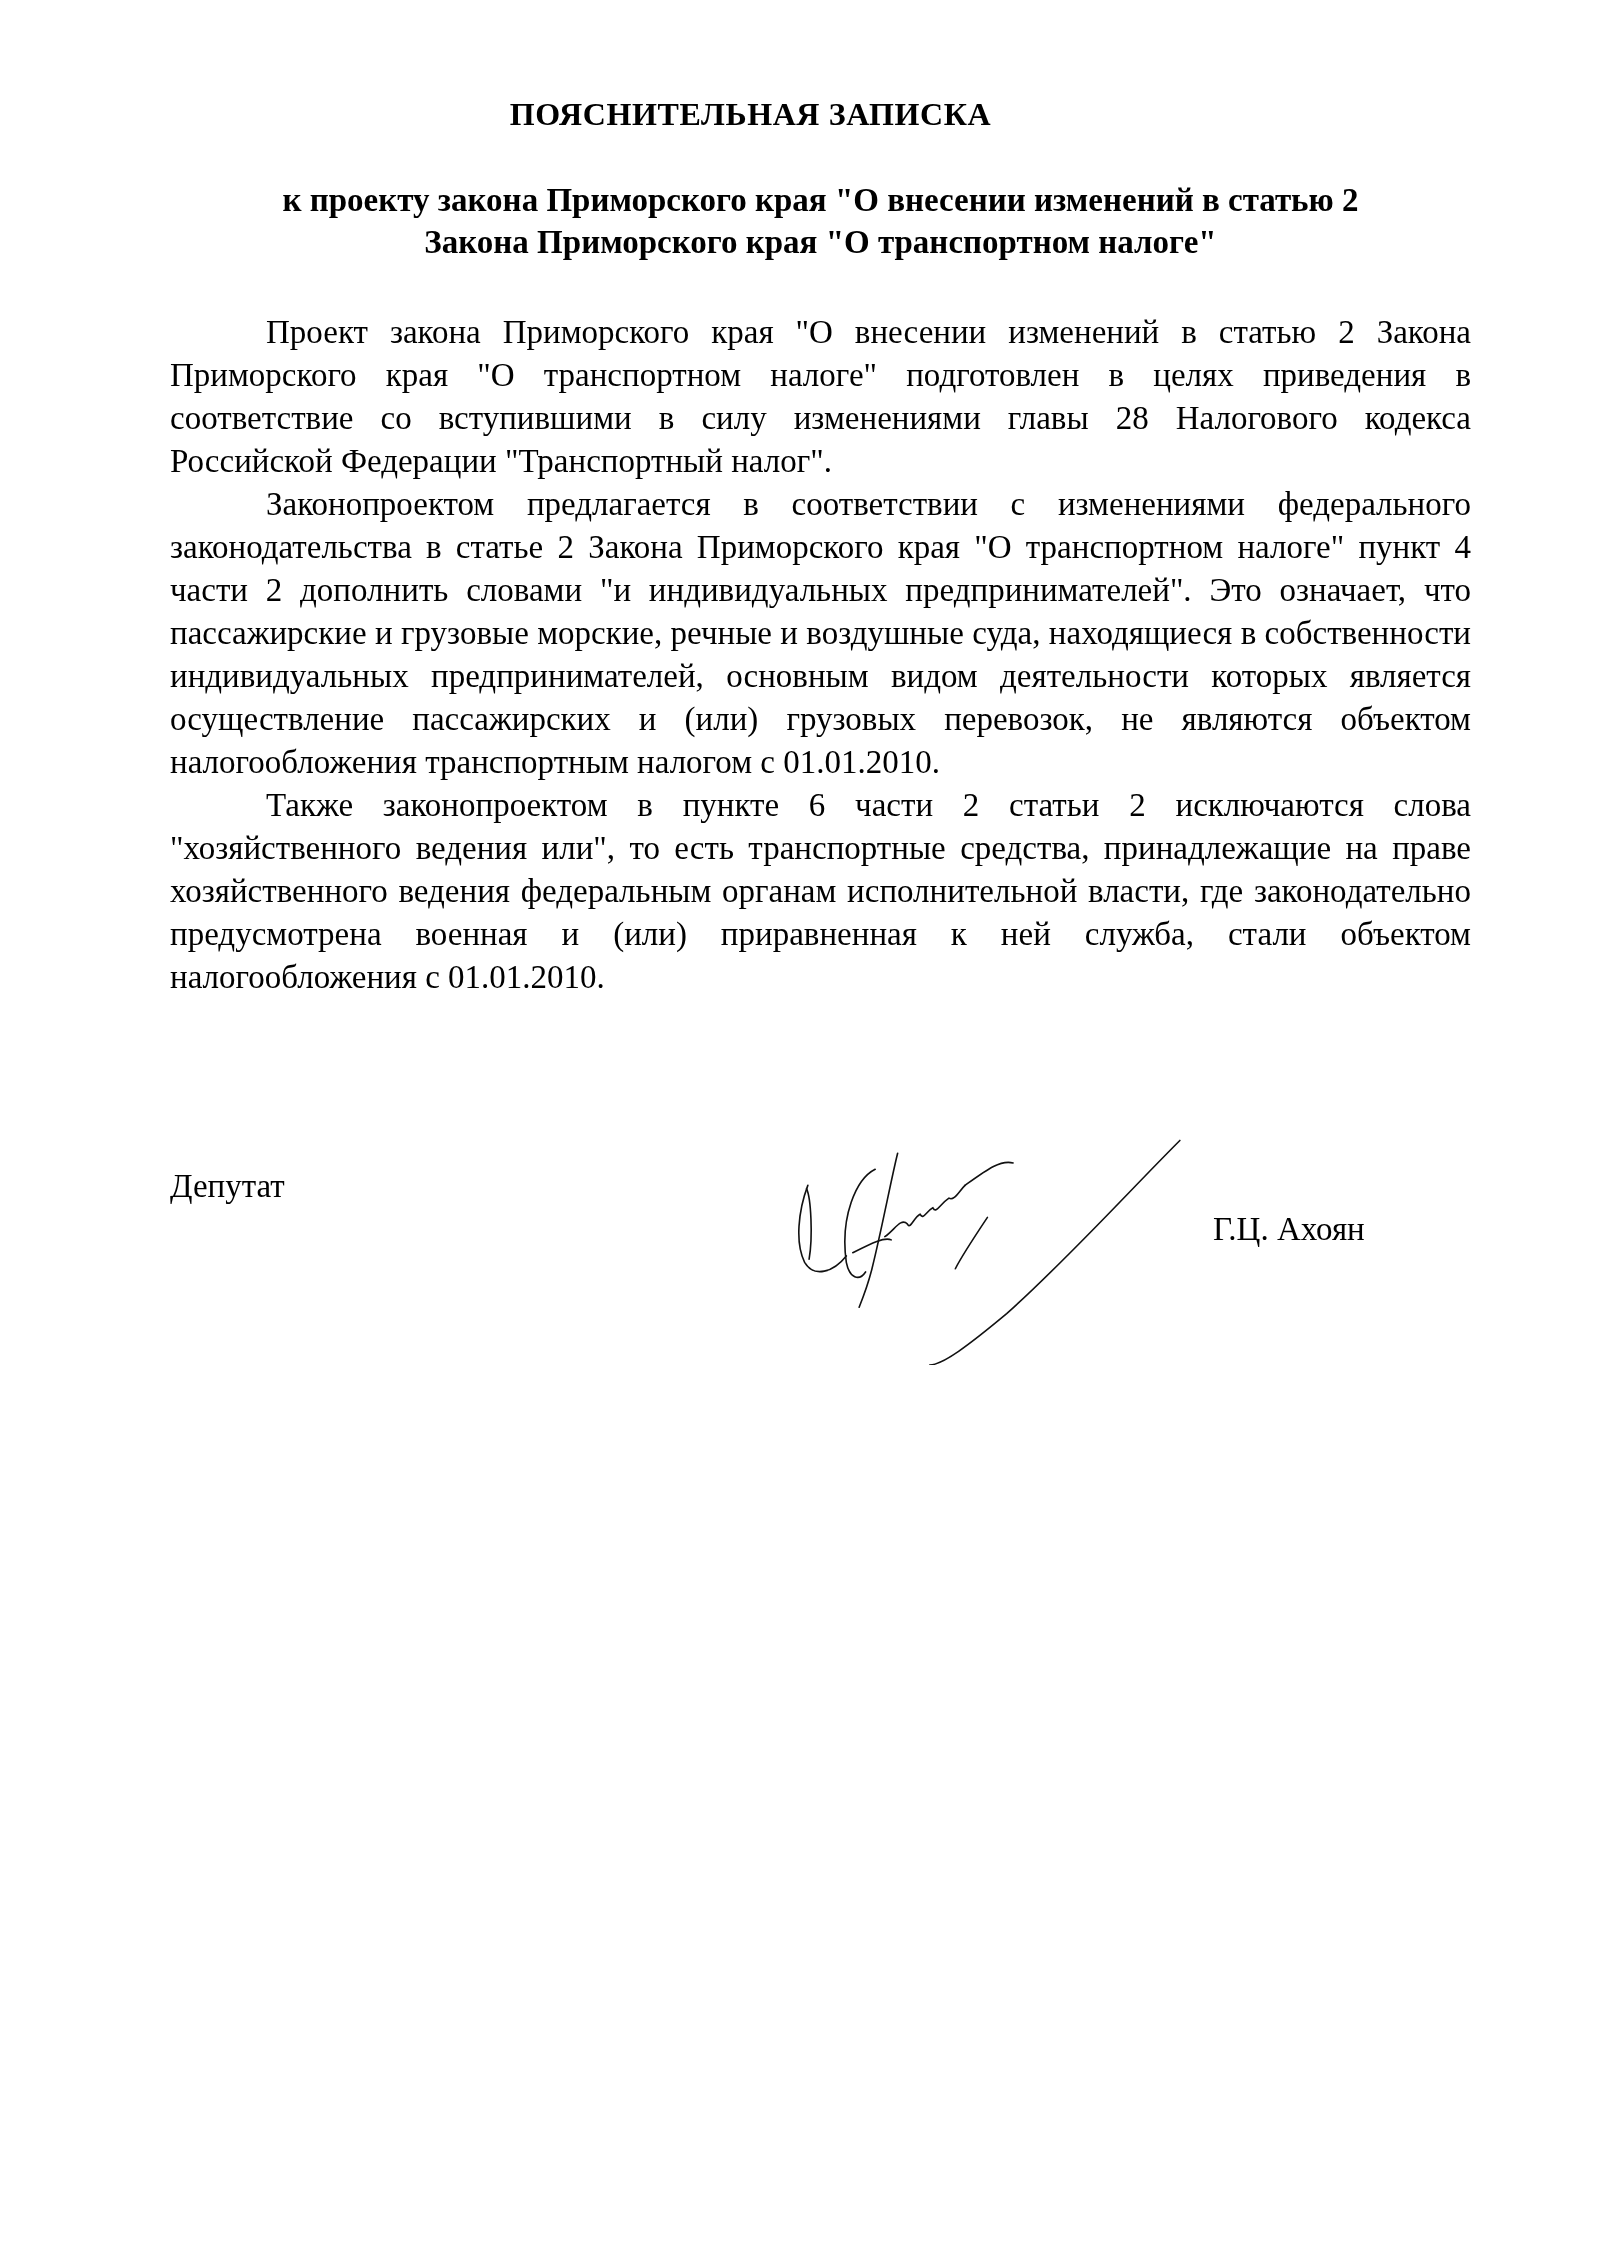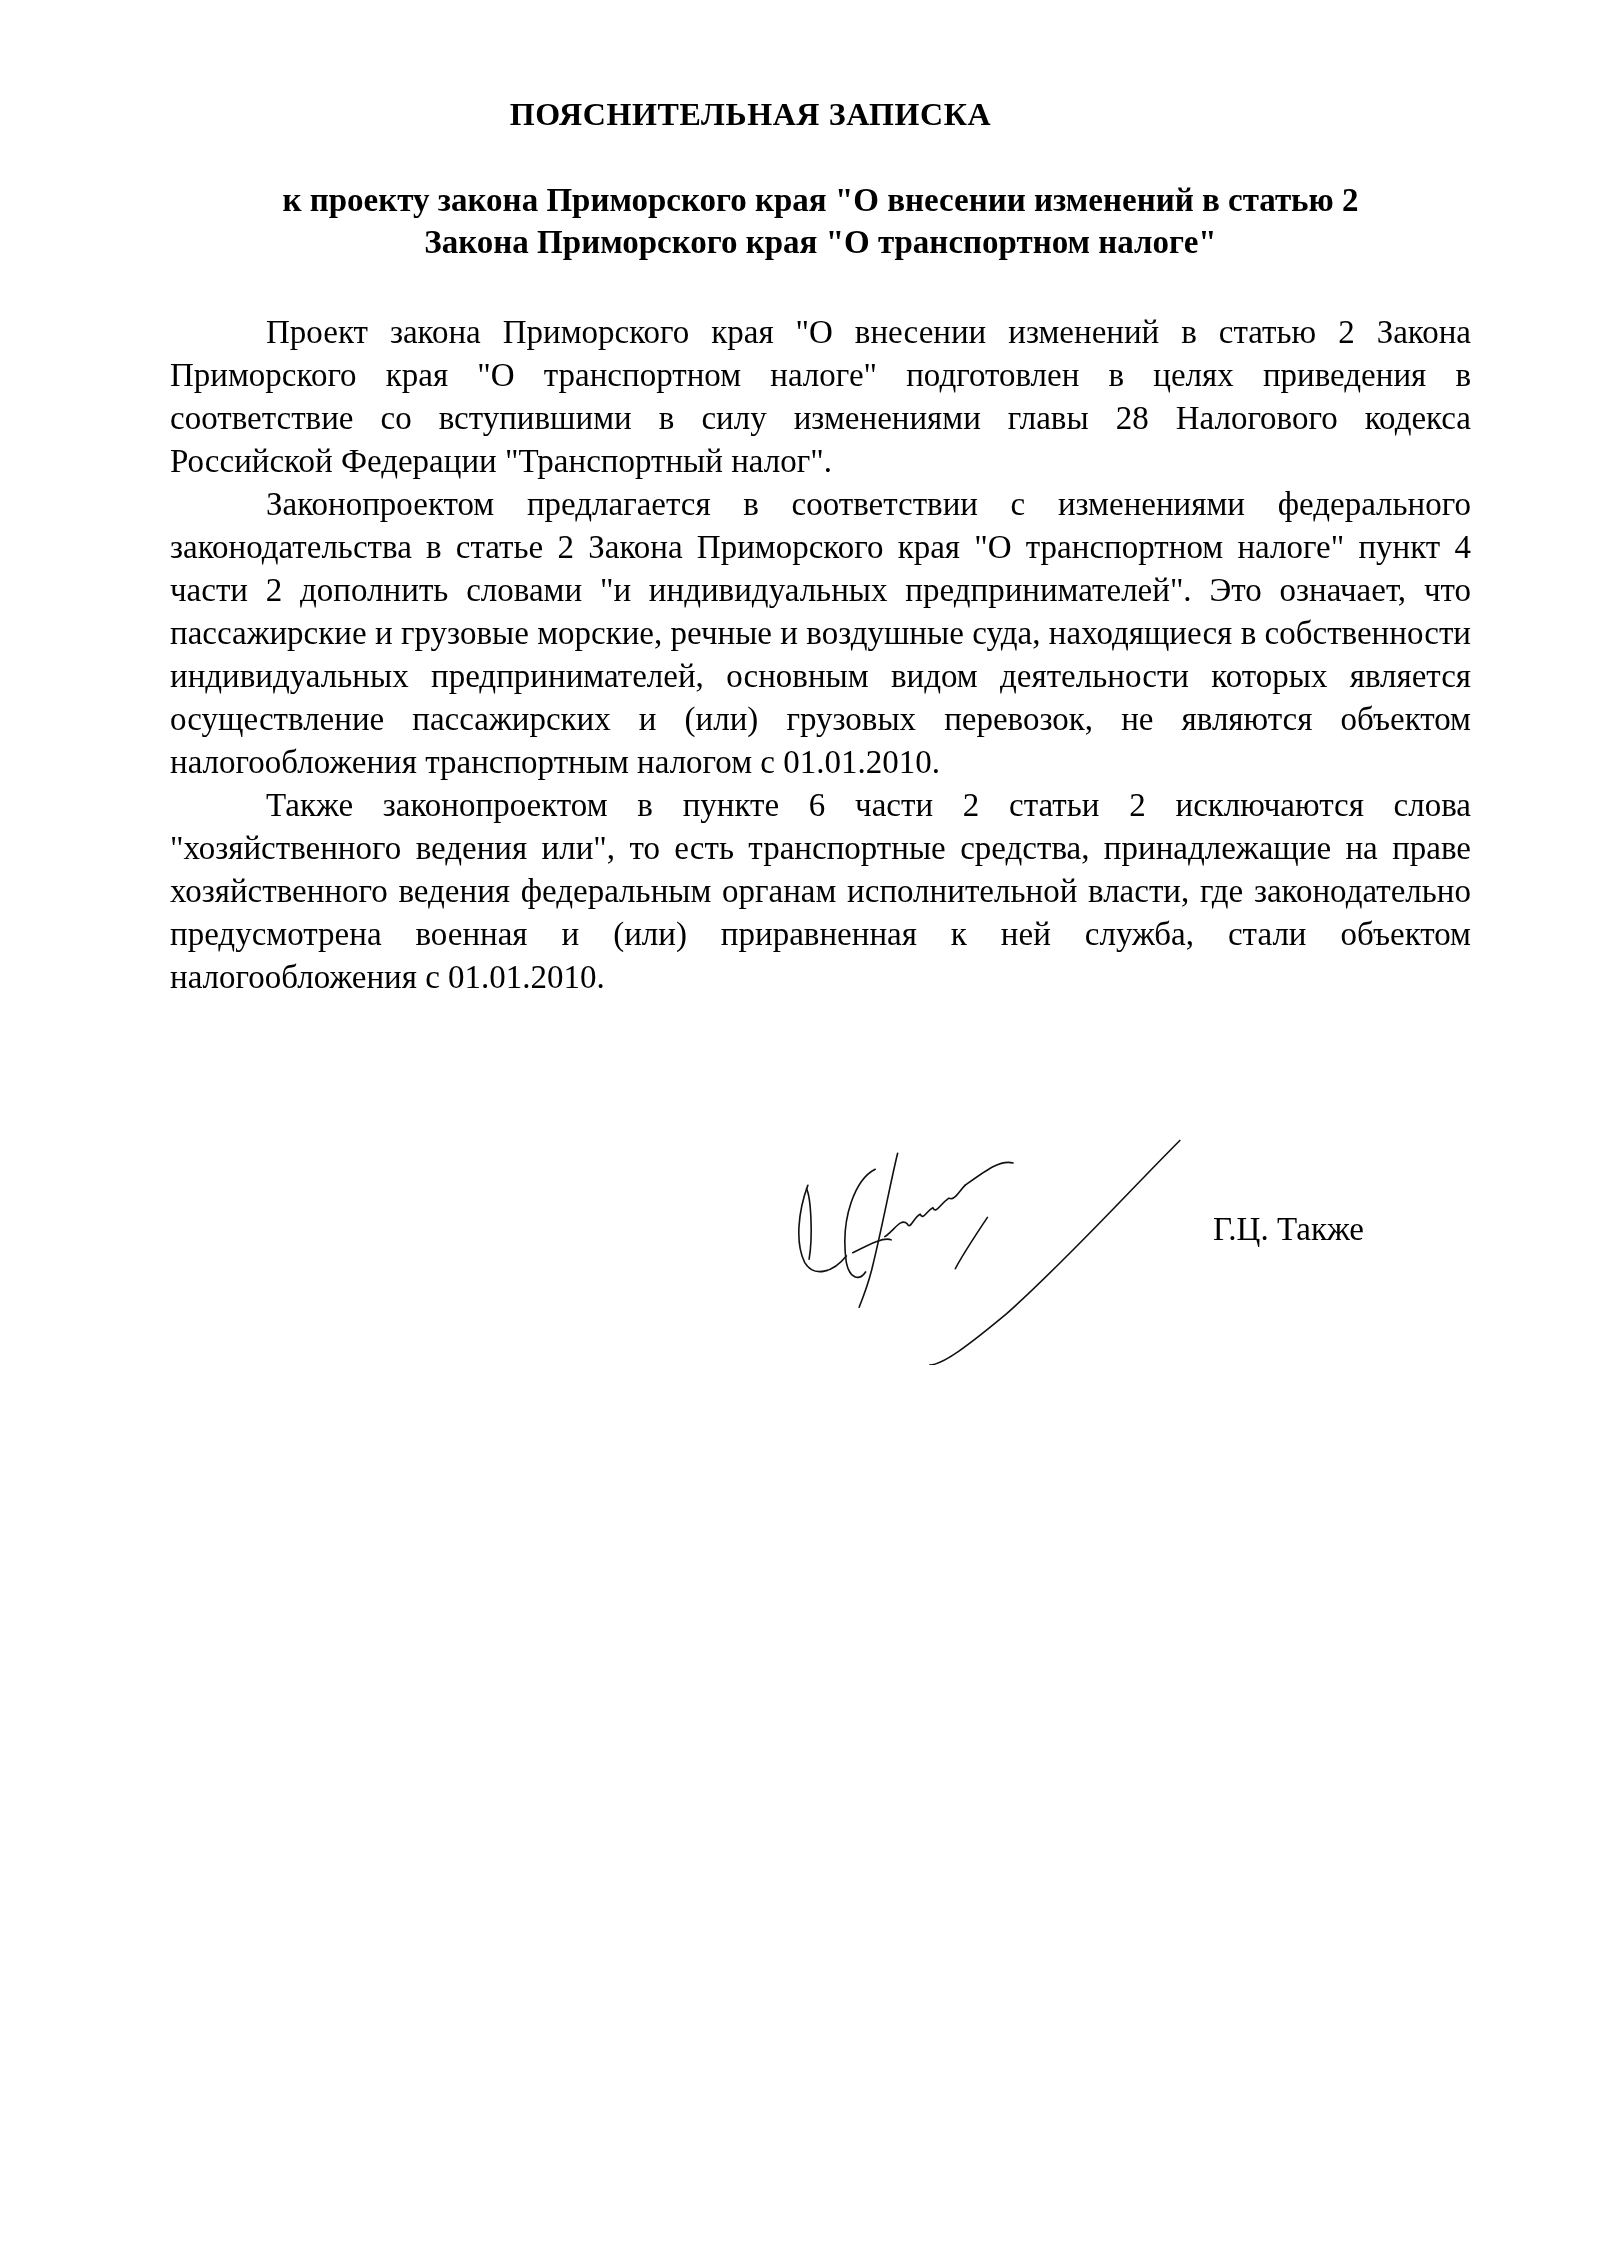--- a/index.html
+++ b/index.html
@@ -27,30 +27,31 @@
   <div>Закона Приморского края "О транспортном налоге"</div>
 </div>
 
 <div class="body">
   <p>Проект закона Приморского края "О внесении изменений в статью 2 Закона Приморского края "О транспортном налоге" подготовлен в целях приведения в соответствие со вступившими в силу изменениями главы 28 Налогового кодекса Российской Федерации "Транспортный налог".</p>
   <p>Законопроектом предлагается в соответствии с изменениями федерального законодательства в статье 2 Закона Приморского края "О транспортном налоге" пункт 4 части 2 дополнить словами "и индивидуальных предпринимателей". Это означает, что пассажирские и грузовые морские, речные и воздушные суда, находящиеся в собственности индивидуальных предпринимателей, основным видом деятельности которых является осуществление пассажирских и (или) грузовых перевозок, не являются объектом налогообложения транспортным налогом с 01.01.2010.</p>
   <p>Также законопроектом в пункте 6 части 2 статьи 2 исключаются слова "хозяйственного ведения или", то есть транспортные средства, принадлежащие на праве хозяйственного ведения федеральным органам исполнительной власти, где законодательно предусмотрена военная и (или) приравненная к ней служба, стали объектом налогообложения с 01.01.2010.</p>
 </div>
 
 <div class="sig-left">
+  <div>Депутат</div>
 </div>
 
 <svg class="signature" viewBox="0 0 700 360">
   <g fill="none" stroke="#111" stroke-width="2.5" stroke-linecap="round">
     <path d="M20 80 C5 120, 0 170, 15 200 C30 225, 60 215, 80 190"></path>
     <path d="M18 85 C25 100, 28 160, 22 195"></path>
     <path d="M125 55 C95 70, 70 130, 80 200 C85 225, 100 230, 110 215"></path>
     <path d="M160 30 C150 70, 135 150, 120 210 C115 230, 110 245, 100 270"></path>
     <path d="M90 185 C120 170, 140 160, 150 165"></path>
     <path d="M140 160 C155 150, 165 130, 175 140 C180 150, 185 130, 195 125 C200 135, 205 120, 215 115 C220 125, 225 110, 240 100 C248 105, 255 90, 265 80"></path>
     <path d="M600 10 C520 90, 420 200, 330 280 C270 330, 230 360, 210 360"></path>
     <path d="M265 80 C300 55, 320 40, 340 45"></path>
     <path d="M300 130 C280 160, 260 190, 250 210"></path>
   </g>
 </svg>
 
-<div class="sig-name">Г.Ц. Также</div>
+<div class="sig-name">Г.Ц. Ахоян</div>
 
 
 </body></html>

